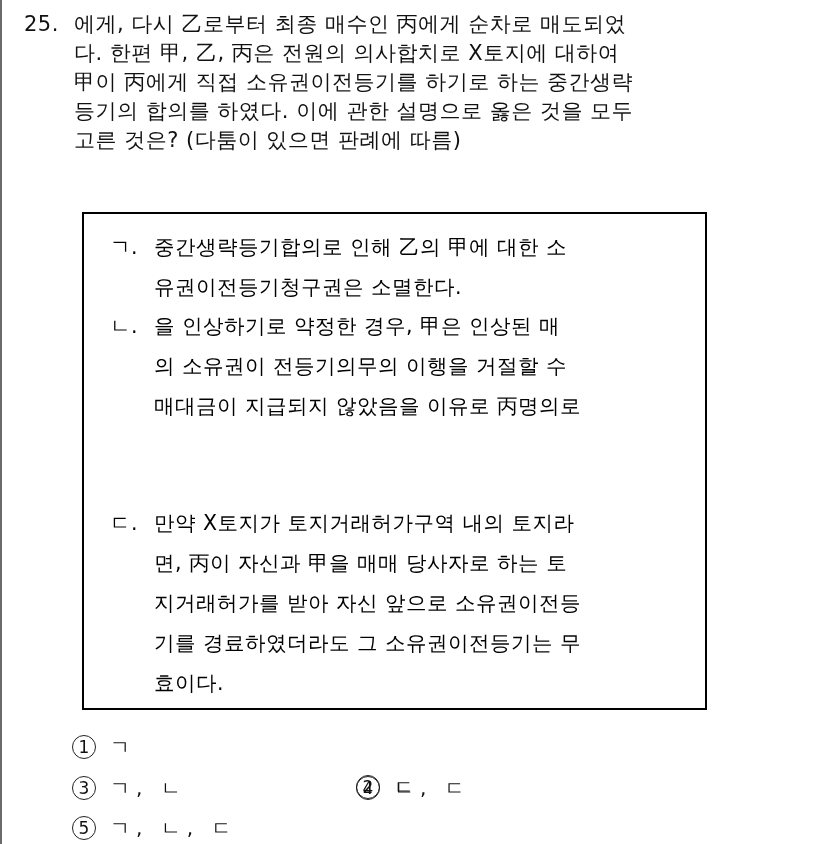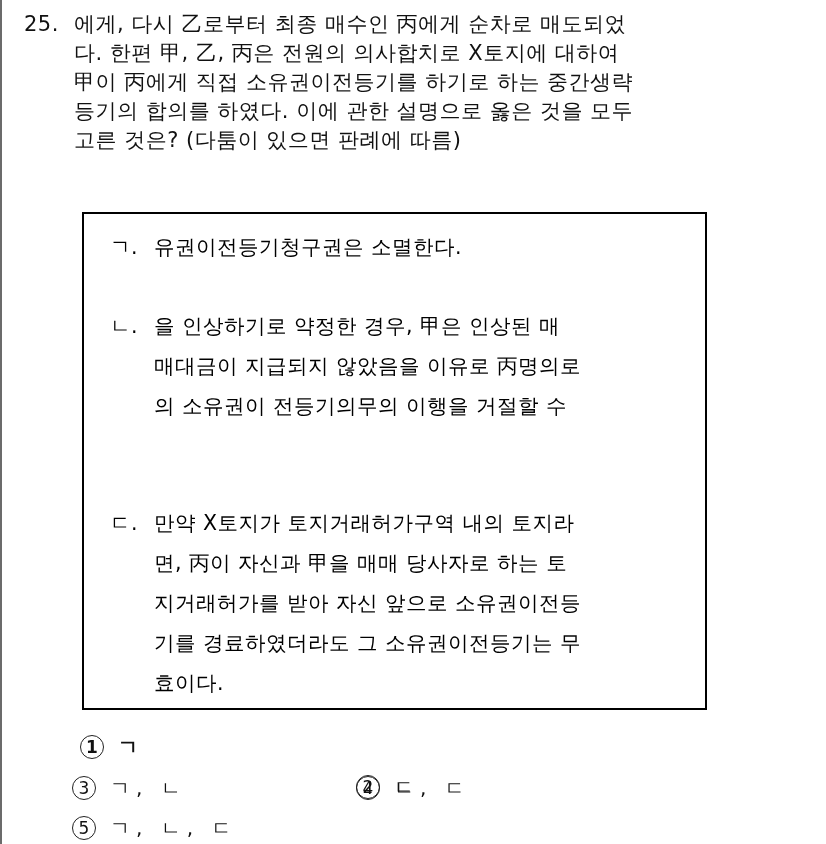--- a/index.html
+++ b/index.html
@@ -27,40 +27,41 @@
     <span class="qline">에게, 다시 乙로부터 최종 매수인 丙에게 순차로 매도되었</span>
     <span class="qline">다. 한편 甲, 乙, 丙은 전원의 의사합치로 X토지에 대하여</span>
     <span class="qline">甲이 丙에게 직접 소유권이전등기를 하기로 하는 중간생략</span>
     <span class="qline">등기의 합의를 하였다. 이에 관한 설명으로 옳은 것을 모두</span>
     <span class="qline">고른 것은? (다툼이 있으면 판례에 따름)</span>
   </div>
 
   <div class="box">
     <div class="item" style="top: 13px;">
       <span class="marker">ㄱ.</span>
+      <span class="line">중간생략등기합의로 인해 乙의 甲에 대한 소</span>
       <span class="line">유권이전등기청구권은 소멸한다.</span>
     </div>
     <div class="item" style="top: 92px;">
       <span class="marker">ㄴ.</span>
       <span class="line">을 인상하기로 약정한 경우, 甲은 인상된 매</span>
+      <span class="line">의 소유권이 전등기의무의 이행을 거절할 수</span>
       <span class="line">매대금이 지급되지 않았음을 이유로 丙명의로</span>
-      <span class="line">의 소유권이 전등기의무의 이행을 거절할 수</span>
     </div>
     <div class="item" style="top: 289px;">
       <span class="marker">ㄷ.</span>
       <span class="line">만약 X토지가 토지거래허가구역 내의 토지라</span>
       <span class="line">면, 丙이 자신과 甲을 매매 당사자로 하는 토</span>
       <span class="line">지거래허가를 받아 자신 앞으로 소유권이전등</span>
       <span class="line">기를 경료하였더라도 그 소유권이전등기는 무</span>
       <span class="line">효이다.</span>
     </div>
   </div>
 
   <div class="options">
-    <div class="opt" style="left: 8px; top: 0; font-weight: bold;">
+    <div class="opt" style="left: 0; top: 0;">
       <span class="circ">1</span><span class="ans">ㄱ</span>
     </div>
     <div class="opt" style="left: 284px; top: 0; margin-top: 40px;">
       <span class="circ">2</span><span class="ans">ㄷ</span>
     </div>
     <div class="opt" style="left: 0; top: 41px;">
       <span class="circ">3</span><span class="ans">ㄱ, ㄴ</span>
     </div>
     <div class="opt" style="left: 284px; top: 41px;">
       <span class="circ">4</span><span class="ans">ㄴ, ㄷ</span>

